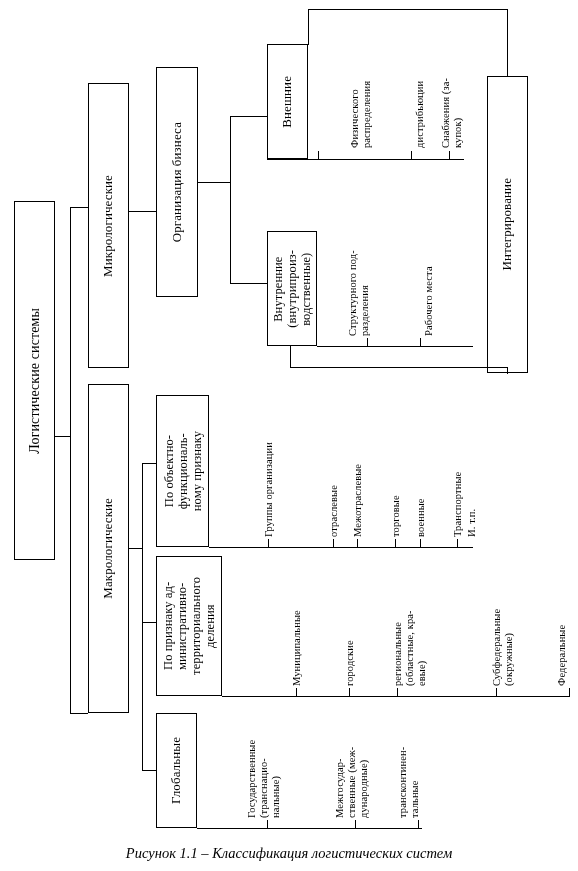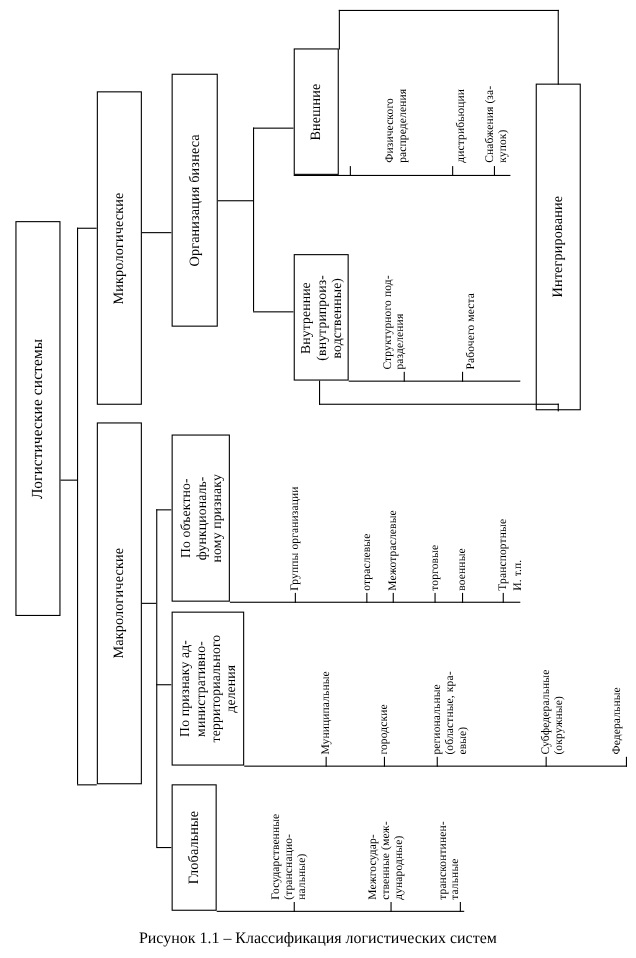--- a/index.html
+++ b/index.html
@@ -200,15 +200,15 @@
 
   <div class="leaf-label" style="left:246px; top:713px; height:105px; font-size:10.5px; text-align:left;">Государственные
 (транснацио-
 нальные)</div>
   <div class="leaf-label" style="left:334px; top:740px; height:78px; font-size:10.5px; text-align:left;">Межгосудар-
 ственные (меж-
 дународные)</div>
   <div class="leaf-label" style="left:397px; top:747px; height:71px; font-size:10.5px; text-align:left;">трансконтинен-
 тальные</div>
 
-  <div class="caption" style="top:845px; left:0;">Рисунок 1.1 – Классификация логистических систем</div>
+  <div class="caption" style="top:845px; left:0;font-style:italic;">Рисунок 1.1 – Классификация логистических систем</div>
 
 </div>
 
 </body></html>

